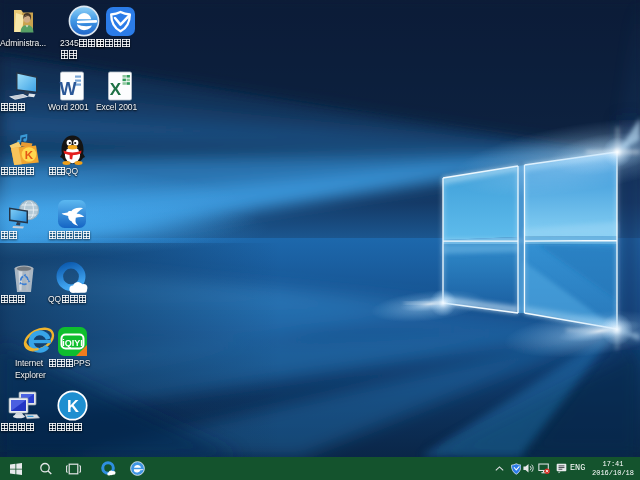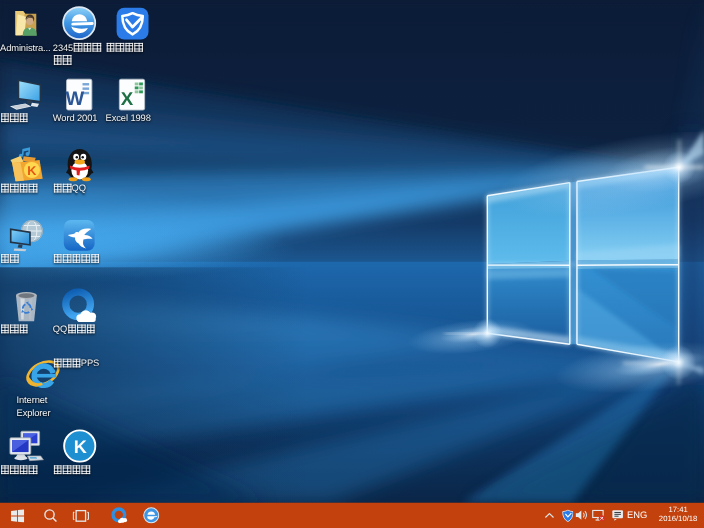--- a/index.html
+++ b/index.html
@@ -12,21 +12,21 @@
 .c{display:inline-block;width:7.5px;height:8.5px;margin:0 .5px;vertical-align:-1px;
 background:
 linear-gradient(rgba(255,255,255,.82),rgba(255,255,255,.82)) 0 0/100% 1px no-repeat,
 linear-gradient(rgba(255,255,255,.82),rgba(255,255,255,.82)) 0 2.5px/100% 1px no-repeat,
 linear-gradient(rgba(255,255,255,.82),rgba(255,255,255,.82)) 0 5px/100% 1px no-repeat,
 linear-gradient(rgba(255,255,255,.82),rgba(255,255,255,.82)) 0 100%/100% 1px no-repeat,
 linear-gradient(rgba(255,255,255,.82),rgba(255,255,255,.82)) 0 0/1px 100% no-repeat,
 linear-gradient(rgba(255,255,255,.82),rgba(255,255,255,.82)) 100% 0/1px 100% no-repeat,
 linear-gradient(rgba(255,255,255,.82),rgba(255,255,255,.82)) 3.5px 0/1px 100% no-repeat;
 filter:drop-shadow(0 1px 1px rgba(0,0,0,.8));}
-#bar{position:absolute;left:0;top:457px;width:640px;height:23px;background:#c2410c;}
+#bar{position:absolute;left:0;top:457px;width:640px;height:23px;background:#14532d;font-family:Liberation Mono, monospace;}
 .tbi{position:absolute;top:0;height:23px;display:flex;align-items:center;justify-content:center;}
 #clock{position:absolute;right:6px;top:3px;text-align:center;color:#fff;font-size:7px;line-height:8.6px;}
 #eng{position:absolute;left:570px;top:0;height:23px;line-height:23px;color:#fff;font-size:8.5px;}
 </style></head>
 <body>
 <div id="desk">
 <svg id="wall" width="640" height="457" viewBox="0 0 640 457">
 <defs>
 <linearGradient id="sky" x1="0" y1="0" x2="0" y2="1">
 <stop offset="0" stop-color="#0a1c38"></stop>
@@ -167,21 +167,21 @@
 <polygon points="5,5 13,7.5 11,24 3.5,24" fill="#f7e7a9"></polygon>
 <circle cx="16.2" cy="9" r="3.9" fill="#463626"></circle>
 <ellipse cx="16" cy="11" rx="3.3" ry="3.7" fill="#cfac86"></ellipse>
 <path d="M12.6,10 a3.8,3.4 0 0 1 7.2,-.6 q-2,-1.8 -4,-1.2 q-2.4,.6 -3.2,1.8 z" fill="#463626"></path>
 <path d="M9.5,24.5 q0,-7.5 6.5,-7.5 q6.5,0 6.5,7.5 z" fill="#57a066"></path>
 <path d="M14.5,17.3 l1.5,2.2 1.5,-2.2 z" fill="#e8e2d2"></path>
 </svg>
         </div>
 <div class="lb">Administra...</div>
 </div>
-<div class="ic" style="left:48px;top:4px">
+<div class="ic" style="left:60px;top:4px">
 <div class="ib">
           <svg width="32" height="32" viewBox="0 0 32 32">
 <defs>
               <linearGradient id="e23" x1="0" y1="0" x2="0" y2="1">
                 <stop offset="0" stop-color="#8fd2f8"></stop>
                 <stop offset=".5" stop-color="#3f96e4"></stop>
                 <stop offset="1" stop-color="#1f64c8"></stop>
               </linearGradient>
             </defs>
 <circle cx="16" cy="16" r="14.6" fill="url(#e23)" stroke="#dde7f0" stroke-width="1.6"></circle>
@@ -240,21 +240,21 @@
 <rect x="3.5" y="1" width="23" height="28" rx="1.5" fill="#fcfdfe" stroke="#b9c2cc" stroke-width=".8"></rect>
 <rect x="17.5" y="4" width="3.4" height="2.6" fill="#8cc79c"></rect>
             <rect x="21.5" y="4" width="3.4" height="2.6" fill="#2e9958"></rect>
 <rect x="17.5" y="7.6" width="3.4" height="2.6" fill="#2e9958"></rect>
             <rect x="21.5" y="7.6" width="3.4" height="2.6" fill="#8cc79c"></rect>
 <rect x="17.5" y="11.2" width="3.4" height="2.6" fill="#8cc79c"></rect>
             <rect x="21.5" y="11.2" width="3.4" height="2.6" fill="#2e9958"></rect>
 <text x="10.5" y="24" font-family="Liberation Sans,sans-serif" font-size="17" font-weight="bold" fill="#1e7145" text-anchor="middle">X</text>
 </svg>
         </div>
-<div class="lb">Excel 1998</div>
+<div class="lb">Excel 2001</div>
 </div>
 
 <div class="ic" style="left:0;top:132px">
 <div class="ib">
           <svg width="34" height="32" viewBox="0 0 34 32">
 <circle cx="12" cy="8.5" r="1.8" fill="#3b9bd8"></circle>
             <circle cx="18" cy="7" r="1.8" fill="#3b9bd8"></circle>
 <path d="M13.6,8.3 L14,3 L19.6,1.8 L19.4,6.8" fill="none" stroke="#3b9bd8" stroke-width="1.4"></path>
 <path d="M14,3 L19.6,1.5 L19.6,3.6 L14,4.8 Z" fill="#3b9bd8"></path>
 <polygon points="2.5,12.5 11.5,8.8 14.5,13.8 5.5,17.8" fill="#f6cf6f"></polygon>
@@ -370,20 +370,29 @@
           <svg width="34" height="32" viewBox="0 0 34 32">
 <ellipse cx="17" cy="14.5" rx="15" ry="9.3" fill="none" stroke="#f0b42e" stroke-width="2.4" transform="rotate(-28 17 14.5)"></ellipse>
 <path d="M26.3,14.2 A8.8,8.8 0 1 0 25.2,21.4" fill="none" stroke="#38a5e8" stroke-width="4.8"></path>
 <rect x="9" y="14.9" width="20" height="3.3" fill="#38a5e8"></rect>
 <path d="M16.5,23.9 C11.5,25.6 6.5,24.3 3.1,17.9" fill="none" stroke="#f0b42e" stroke-width="2.4"></path>
 </svg>
         </div>
 <div class="lb">Internet<br>Explorer</div>
 </div>
 <div class="ic" style="left:48px;top:324px">
+<div class="ib">
+          <svg width="31" height="31" viewBox="0 0 31 31">
+<rect x="1" y="1" width="29" height="29" rx="6.5" fill="#0fbe2e"></rect>
+<polygon points="30,19 30,30 19,30" fill="#f07c1e"></polygon>
+<rect x="19" y="19" width="11" height="11" rx="6" fill="#f07c1e" opacity="0"></rect>
+<rect x="4.5" y="8.5" width="22" height="14" rx="4" fill="none" stroke="#fff" stroke-width="2"></rect>
+<text x="15.5" y="19.5" font-family="Liberation Sans,sans-serif" font-size="9" font-weight="bold" fill="#fff" text-anchor="middle">iQIYI</text>
+</svg>
+        </div>
 <div class="lb"><span class="c"></span><span class="c"></span><span class="c"></span>PPS</div>
 </div>
 
 <div class="ic" style="left:0;top:388px">
 <div class="ib">
           <svg width="34" height="30" viewBox="0 0 34 30">
 <rect x="12" y="1" width="17" height="13" rx="1" fill="#dfe5ea" stroke="#9aa1a9" stroke-width=".7"></rect>
 <rect x="14" y="3" width="13" height="9" fill="#2a3fd0"></rect>
 <polygon points="14,3 27,3 14,12" fill="#4a62e2"></polygon>
 <rect x="2" y="7" width="19" height="15" rx="1" fill="#e8edf2" stroke="#9aa1a9" stroke-width=".7"></rect>

